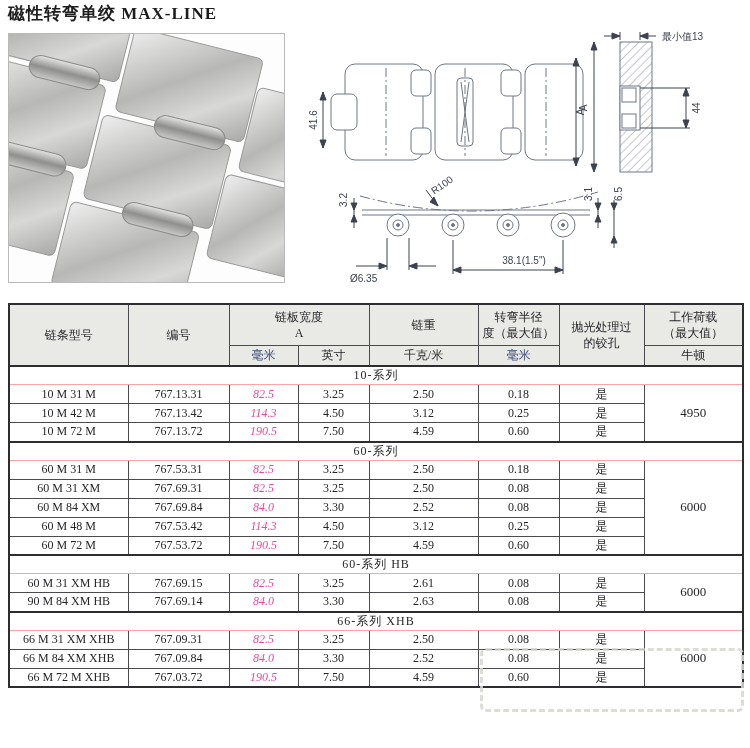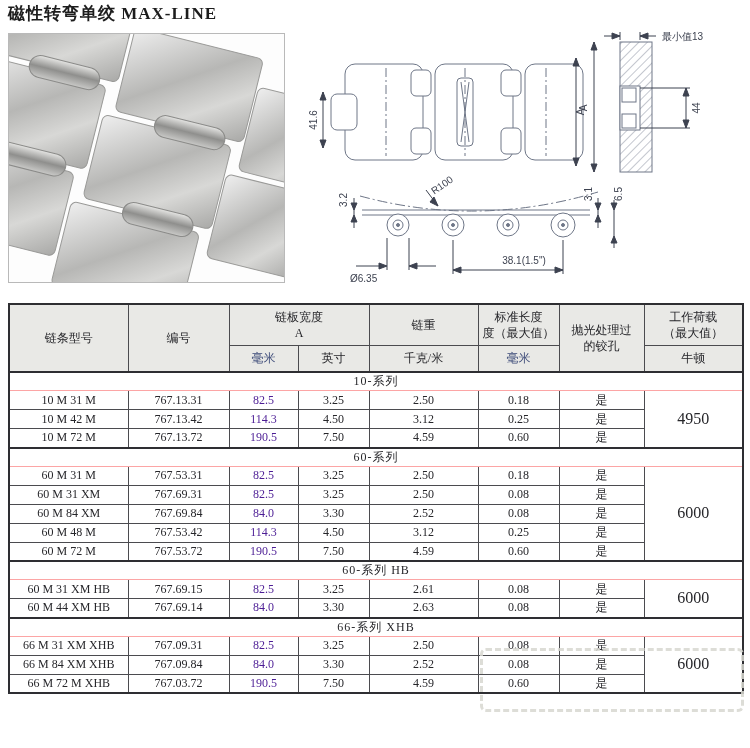--- a/index.html
+++ b/index.html
@@ -22,27 +22,27 @@
   .dim-text{font-family:"Liberation Sans",sans-serif;font-size:10px;fill:#3d4250;}
 
   
   .spec-table{position:absolute;left:8px;top:303px;width:734px;border-collapse:collapse;
               table-layout:fixed;font-family:"Liberation Serif",serif;font-size:12px;color:#26262a;}
   .spec-table td,.spec-table th{border:1px solid #4b4b4f;text-align:center;padding:0 2px;
               overflow:hidden;white-space:nowrap;box-sizing:border-box;}
   .spec-table{border:2px solid #2e2e32;}
   .spec-table thead th{background:#e9e9e6;font-weight:normal;font-size:12px;line-height:1.35;}
   .spec-table thead tr.h1 th{height:41px;}
-  .spec-table thead tr.h2 th{height:27px;}
+  .spec-table thead tr.h2 th{height:21px;}
   .unit-blue{color:#3c4a78;}
   .spec-table td{height:19px;}
   tr.section-row td{border-top:2px solid #2e2e32;border-bottom:1px solid #fca5a5;
               height:13px;font-size:12px;background:#fff;letter-spacing:1px;}
-  td.c-mm{color:#4c1d95;}
-  td.c-load{font-size:16px;margin-top:27px;}
+  td.c-mm{color:#ec4899;font-style:italic;}
+  td.c-load{font-size:13px;margin-top:27px;}
 
   
   .watermark{position:absolute;left:44px;top:348px;width:700px;z-index:6;pointer-events:none;
              font-family:"Liberation Serif",serif;font-size:48px;letter-spacing:6px;
              color:rgba(184,184,176,0.45);white-space:nowrap;}
   .watermark-fragment{position:absolute;left:480px;top:648px;width:258px;height:58px;z-index:6;
              border:3px dashed rgba(215,215,208,0.85);border-radius:6px;pointer-events:none;}
 
   
   .footnote{position:absolute;left:10px;top:726px;font-family:"Liberation Serif",serif;
@@ -214,21 +214,21 @@
     <thead>
       <tr class="h1">
         <th rowspan="2">链条型号</th>
         <th rowspan="2">编号</th>
         <th colspan="2">
           <span>链板宽度</span><br>
           <span>A</span>
         </th>
         <th>链重</th>
         <th>
-          <span>标准长度</span><br>
+          <span>转弯半径</span><br>
           <span>度（最大值）</span>
         </th>
         <th rowspan="2">
           <span>抛光处理过</span><br>
           <span>的铰孔</span>
         </th>
         <th>
           <span>工作荷载</span><br>
           <span>（最大值）</span>
         </th>
@@ -329,21 +329,21 @@
           <td class="c-model">60 M 31 XM HB</td>
           <td class="c-code">767.69.15</td>
           <td class="c-mm">82.5</td>
           <td class="c-inch">3.25</td>
           <td class="c-kg">2.61</td>
           <td class="c-flatness">0.08</td>
           <td class="c-polished">是</td>
           <td rowspan="2" class="c-load">6000</td>
         </tr>
         <tr>
-          <td class="c-model">60 M 44 XM HB</td>
+          <td class="c-model">90 M 84 XM HB</td>
           <td class="c-code">767.69.14</td>
           <td class="c-mm">84.0</td>
           <td class="c-inch">3.30</td>
           <td class="c-kg">2.63</td>
           <td class="c-flatness">0.08</td>
           <td class="c-polished">是</td>
         </tr>
         <tr class="section-row">
           <td colspan="8">66-系列 XHB</td>
         </tr>

